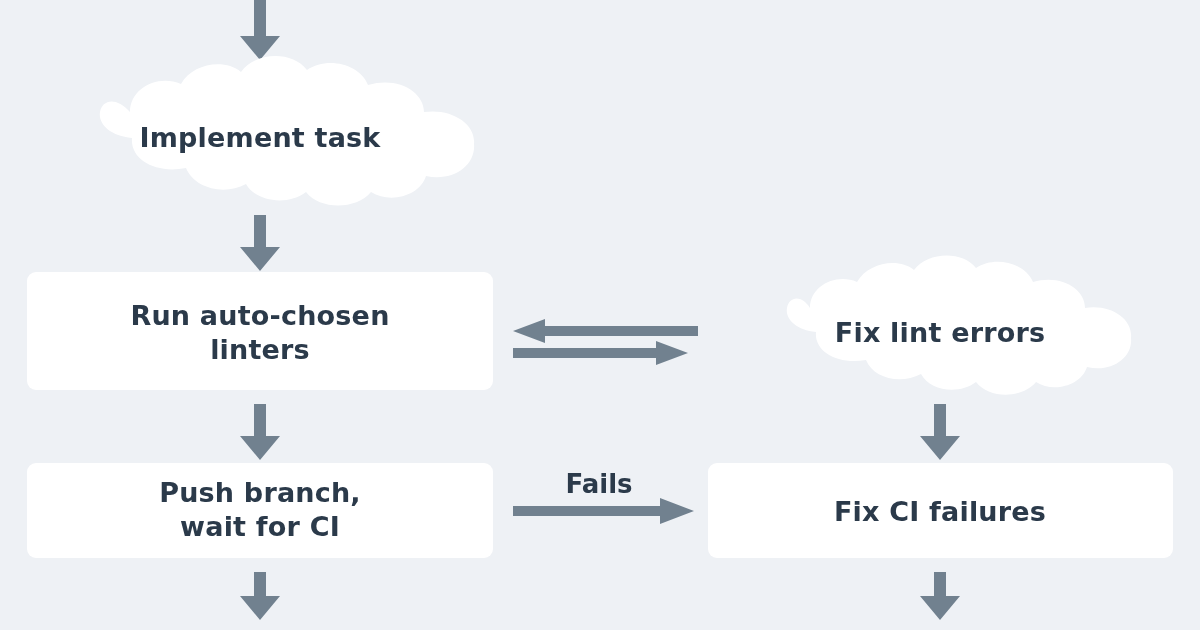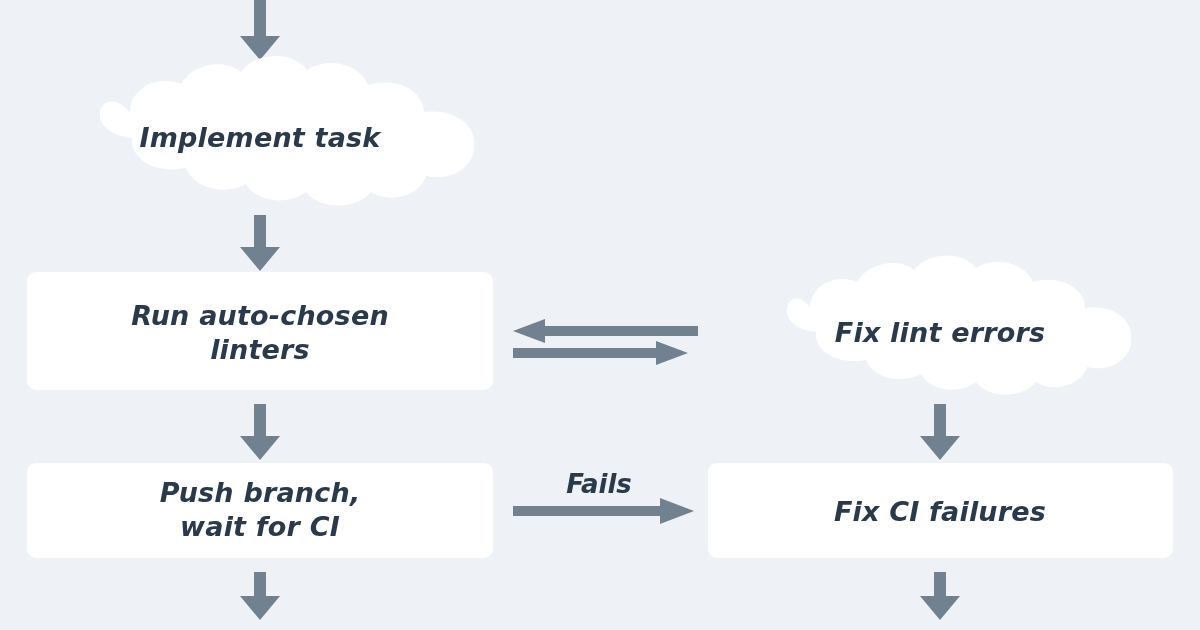--- a/index.html
+++ b/index.html
@@ -10,21 +10,20 @@
     width: 1200px;
     height: 630px;
     overflow: hidden;
     background: #eef1f5;
     font-family: "DejaVu Sans", sans-serif;
   }
   #flowchart-root {
     position: relative;
     width: 1200px;
     height: 630px;
-    font-style: italic;
   }
   svg#flow-svg {
     display: block;
     width: 1200px;
     height: 630px;
   }
   .node-label {
     font-family: "DejaVu Sans", sans-serif;
     font-weight: bold;
     font-size: 27px;

